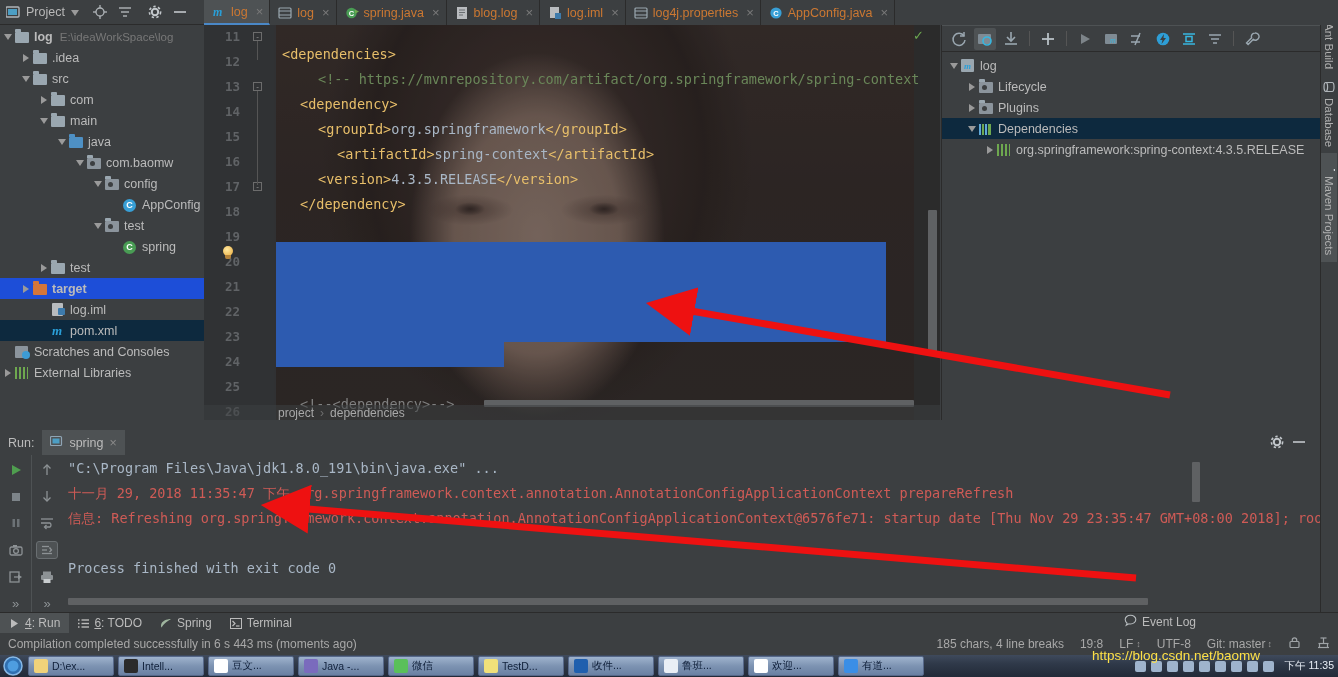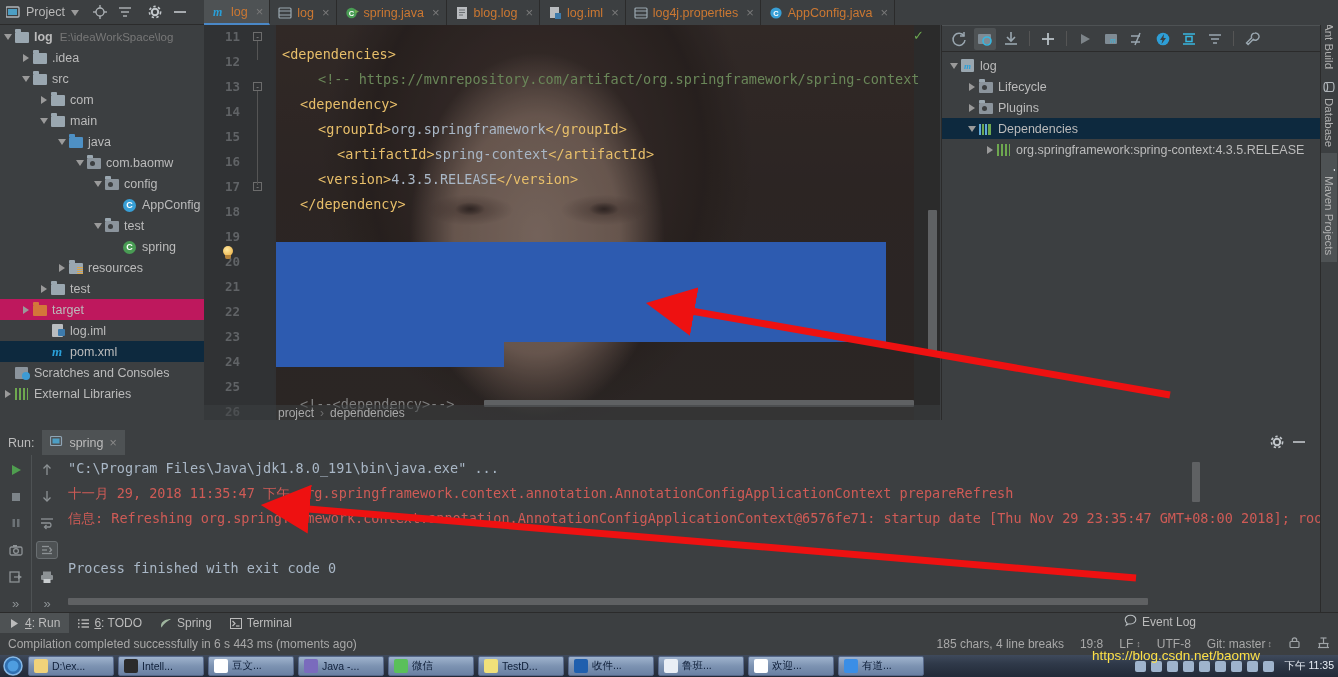--- a/index.html
+++ b/index.html
@@ -22,21 +22,21 @@
   #project-panel { position:absolute; left:0; top:0; width:204px; height:420px; background:#3c3f41; }
   #project-header { height:25px; background:#3c3f41; display:flex; align-items:center; padding-left:6px; gap:6px;
       border-bottom:1px solid #2b2b2b; }
   #project-header .ttl { color:#b9b9b9; font-size:12.5px; }
   .pp-icon { width:14px;height:14px; display:inline-block; position:relative; }
   #project-tree { position:absolute; top:26px; left:0; right:0; bottom:10px; overflow:hidden; }
   .tnode { height:21px; display:flex; align-items:center; font-size:12.5px; color:#a9b7c6; white-space:nowrap; }
   .tnode .arr { width:12px; display:flex; justify-content:center; flex:0 0 12px; }
   .tnode .ico { width:16px; height:16px; margin-right:4px; flex:0 0 16px; position:relative; }
   .tnode.sel-blue { background:#0d293e; }
-  .tnode.sel-brown { background:#be185d; }
+  .tnode.sel-brown { background:#1d4ed8;font-weight:bold; }
   .tnode .lbl { color:#bbbbbb; }
   .tnode .sub { color:#787878; margin-left:7px; font-size:11.5px; }
   .folder { width:14px;height:11px;background:#9aa7b0; border-radius:1px; position:absolute; top:3px; left:1px;}
   .folder:before{content:"";position:absolute;top:-3px;left:0;width:6px;height:3px;background:#9aa7b0;border-radius:1px 1px 0 0;}
   .folder.blue{background:#4e90c4;} .folder.blue:before{background:#4e90c4;}
   .folder.orange{background:#d4763a;} .folder.orange:before{background:#d4763a;}
   .folder.pkg{background:#8b949c;}
   .folder.pkg:after{content:"";position:absolute;left:3px;top:3px;width:5px;height:5px;background:#3c3f41;border-radius:50%;}
   .cls-ico{width:13px;height:13px;border-radius:50%;background:#389fd6;color:#fff;font-size:9px;
       display:flex;align-items:center;justify-content:center;position:absolute;top:2px;left:1px;font-weight:bold;}
@@ -308,29 +308,20 @@
           </span>
           <span class="lbl" style="">test</span>
         </div>
         <div class="tnode" style="padding-left:110px">
           <span class="arr"></span>
           <span class="ico">
             <span class="cls-ico green">C</span>
           </span>
           <span class="lbl" style="">spring</span>
         </div>
-        <div class="tnode" style="padding-left:56px">
-          <span class="arr">
-            <span class="tri tri-right"></span>
-          </span>
-          <span class="ico">
-            <span class="res-ico"></span>
-          </span>
-          <span class="lbl" style="">resources</span>
-        </div>
         <div class="tnode" style="padding-left:38px">
           <span class="arr">
             <span class="tri tri-right"></span>
           </span>
           <span class="ico">
             <span class="folder"></span>
           </span>
           <span class="lbl" style="">test</span>
         </div>
         <div class="tnode sel-brown" style="padding-left:20px">

